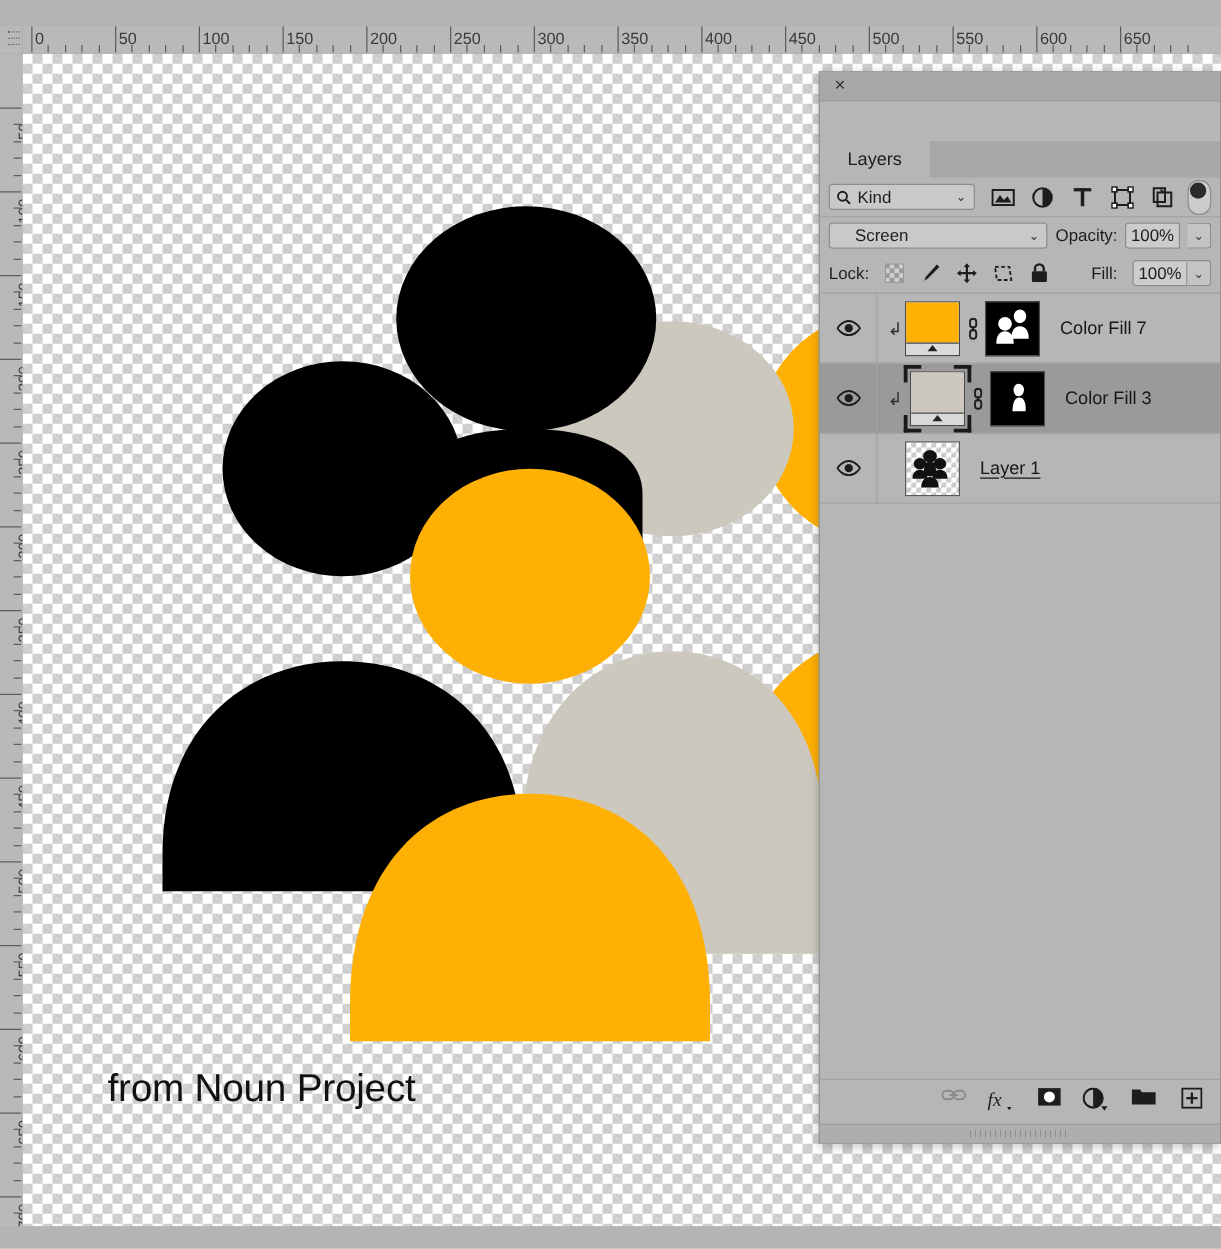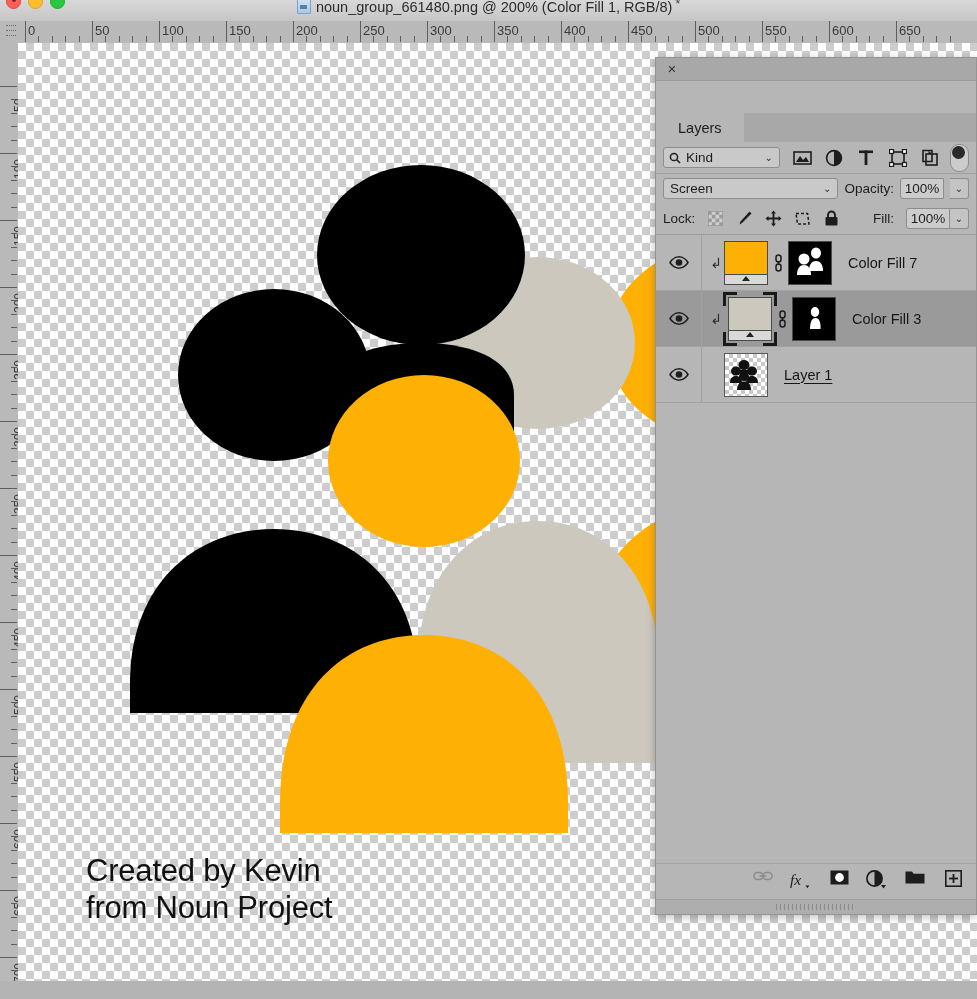--- a/index.html
+++ b/index.html
@@ -123,21 +123,21 @@
     width:17px;height:26px;border-radius:9px;background:#ccc;border:1px solid #8d8d8d;
     position:relative;margin-left:4px;cursor:pointer;
   }
   .toggle-pill .knob{position:absolute;left:1px;top:1px;width:13px;height:13px;border-radius:50%;background:#2a2a2a;}
 
   .blendrow{
     height:29px;display:flex;align-items:center;padding:0 7px;gap:6px;background:#b6b6b6;
   }
   .blend-select{
     flex:1;height:21px;background:#c9c9c9;border:1px solid #8d8d8d;border-radius:3px;
-    display:flex;align-items:center;padding:0 6px;box-sizing:border-box;
+    display:flex;align-items:center;padding:0 20px;box-sizing:border-box;
     font-size:13.5px;color:#1d1d1d;position:relative;cursor:pointer;
   }
   .blend-select .chev{position:absolute;right:6px;font-size:10px;color:#333;}
   .lbl{font-size:13.5px;color:#1d1d1d;white-space:nowrap;}
   .numbox{
     width:44px;height:21px;background:#ccc;border:1px solid #8d8d8d;border-radius:3px 0 0 3px;
     display:flex;align-items:center;justify-content:center;
     font-size:13.5px;color:#1d1d1d;box-sizing:border-box;cursor:text;
   }
   .numchev{
@@ -223,32 +223,20 @@
   .sb-zoom{width:78px;padding-left:12px;box-sizing:border-box;cursor:text;}
   .sb-sep{width:1px;height:18px;background:#9b9b9b;}
   .sb-profile{padding-left:52px;position:relative;width:200px;box-sizing:border-box;cursor:pointer;}
   .sb-profile .arrow{position:absolute;right:8px;top:0;font-size:12px;color:#333;}
 </style>
 </head>
 <body>
 
 <div id="app">
 
-  <div class="titlebar">
-    <div class="lights">
-      <span class="light l-close">
-          <i class="dot"></i>
-        </span>
-      <span class="light l-min"></span>
-      <span class="light l-max"></span>
-    </div>
-    <div class="title-wrap">
-      <span class="title-doc-icon"></span><span>noun_group_661480.png @ 200% (Color Fill 1, RGB/8)</span><span class="title-dirty">*</span>
-    </div>
-  </div>
 
   <div class="ruler-corner">
     <i class="cdash"></i>
       <i class="cdash2"></i>
       <i class="cdash3"></i>
   </div>
 
   <div class="ruler-h" id="ruler-h">
       <div class="rlabel" style="left: 10px; top: 3px;">0</div>
       <div class="rtick" style="left: 7px; top: 0px; width: 1px; height: 21px;"></div>
@@ -447,21 +435,20 @@
       <g>
         <ellipse cx="406" cy="418" rx="105" ry="96" fill="none" stroke="#ffffff" stroke-width="18" opacity="0"></ellipse>
       </g>
 
       <g>
         <ellipse cx="406" cy="418" rx="96" ry="86" fill="#FFB005"></ellipse>
         <path d="M262 760 C262 650 325 592 406 592 C487 592 550 650 550 760 L550 790 L262 790 Z" fill="#FFB005"></path>
       </g>
     </svg>
     <div class="art-note">
-      <div>Created by Kevin</div>
       <div>from Noun Project</div>
     </div>
   </div>
 
   <div class="panel">
 
     <div class="panel-topbar">
       <span class="panel-close">×</span>
     </div>
 

